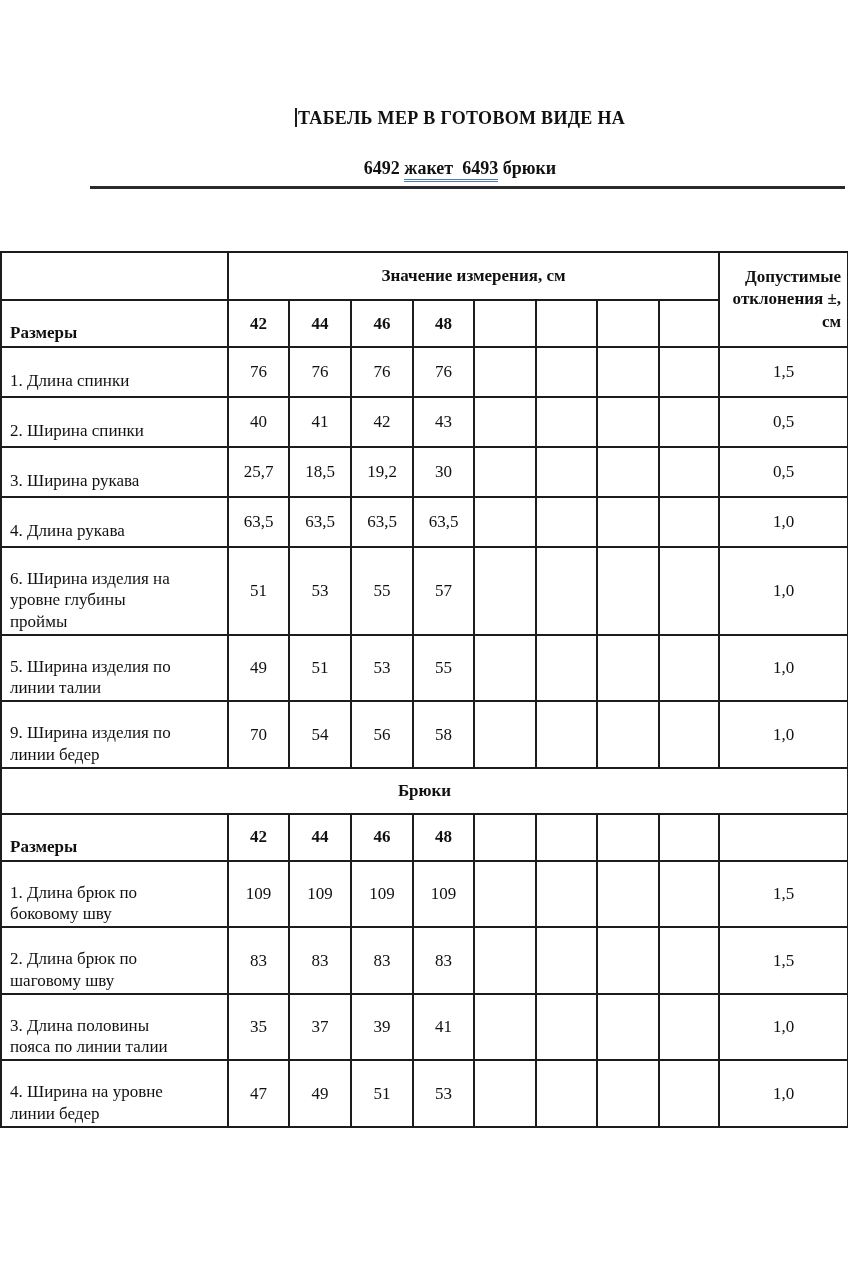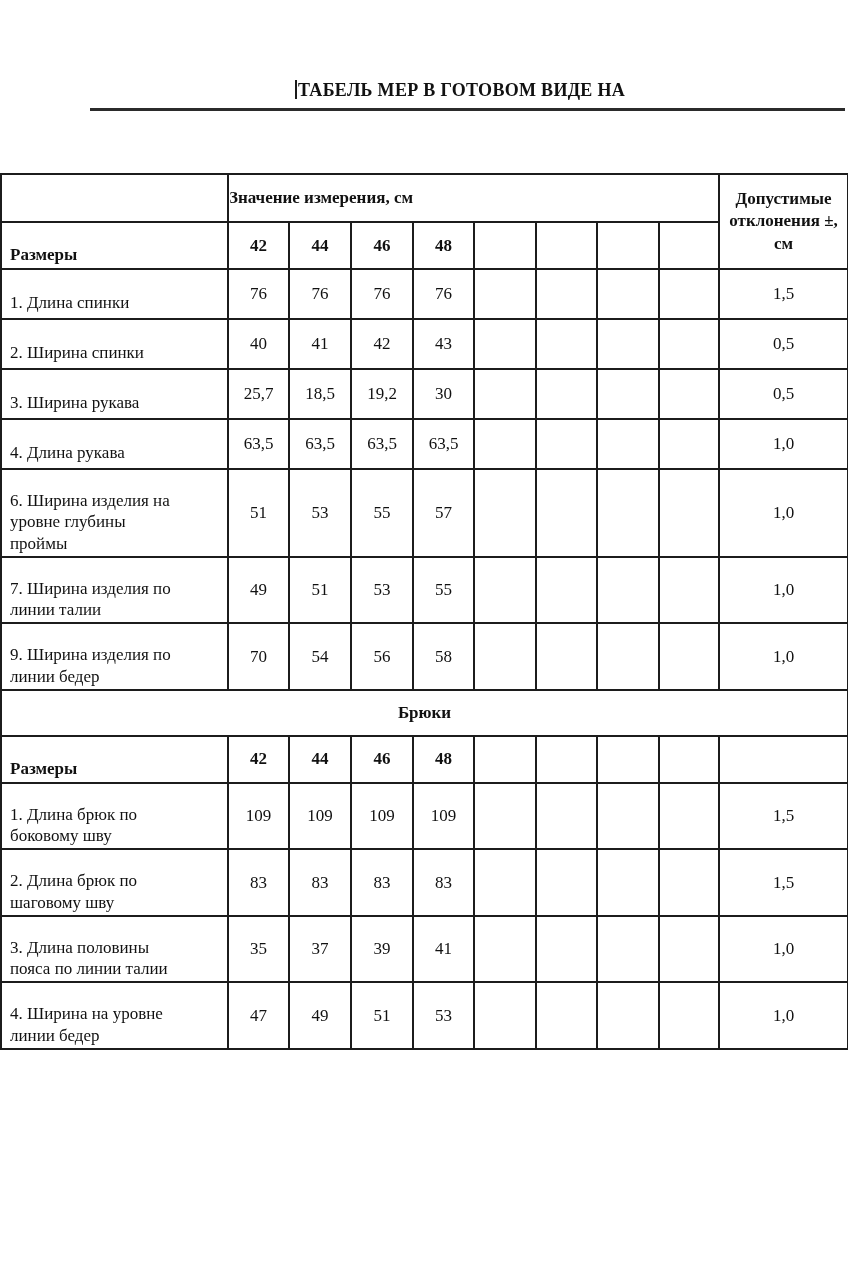--- a/index.html
+++ b/index.html
@@ -6,21 +6,21 @@
   html, body { background: #ffffff; }
   body {
     width: 848px;
     height: 1272px;
     font-family: "Liberation Serif", "DejaVu Serif", serif;
     color: #111111;
     position: relative;
     overflow: hidden;
   }
   .doc-header {
-    padding-top: 80px;
+    padding-top: 108px;
     padding-left: 72px;
     text-align: center;
   }
   .title {
     font-size: 18px;
     font-weight: bold;
     letter-spacing: 0.3px;
     white-space: pre-wrap;
   }
   .caret {
@@ -62,42 +62,43 @@
     font-size: 17px;
     overflow: hidden;
   }
   td.lbl {
     text-align: left;
     padding: 20px 40px 2px 8px;
     line-height: 1.25;
   }
   td.val, td.tol { text-align: center; }
   td.bold { font-weight: bold; }
-  td.value-header { text-align: left; font-weight: bold; border-radius: 23px; }
+  td.value-header { text-align: center; font-weight: bold; border-radius: 23px; }
   td.tolerance-header {
-    text-align: center;
+    text-align: right;
     font-weight: bold;
     padding: 2px 6px;
     line-height: 1.3;
   }
   td.section-title {
     text-align: center;
     font-weight: bold;
     font-size: 21px;
   }
   tr.r-h1   td { height: 48px; }
   tr.r-sz   td { height: 47px; }
   tr.r-data td { height: 50px; }
   tr.r-sec  td { height: 46px; }
 </style>
 </head>
 <body>
 
 <div class="doc-header">
   <div class="title"><span class="caret"></span><span>ТАБЕЛЬ МЕР В ГОТОВОМ ВИДЕ НА</span></div>
+  <div class="subtitle"><span>6492 </span><span class="link-underline">жакет  6493</span><span> брюки</span></div>
 </div>
 <div class="rule"></div>
 
 <table class="meas">
   <colgroup>
     <col style="width:227px">
     <col style="width:61px">
       <col style="width:62px">
       <col style="width:62px">
       <col style="width:61px">
@@ -181,21 +182,21 @@
     <td class="val">53</td>
     <td class="val">55</td>
     <td class="val">57</td>
     <td class="val"></td>
         <td class="val"></td>
         <td class="val"></td>
         <td class="val"></td>
     <td class="tol">1,0</td>
   </tr>
   <tr class="r-data">
-    <td class="lbl">7. Ширина изделия по линии талии</td>
+    <td class="lbl">5. Ширина изделия по линии талии</td>
     <td class="val">49</td>
     <td class="val">51</td>
     <td class="val">53</td>
     <td class="val">55</td>
     <td class="val"></td>
         <td class="val"></td>
         <td class="val"></td>
         <td class="val"></td>
     <td class="tol">1,0</td>
   </tr>

